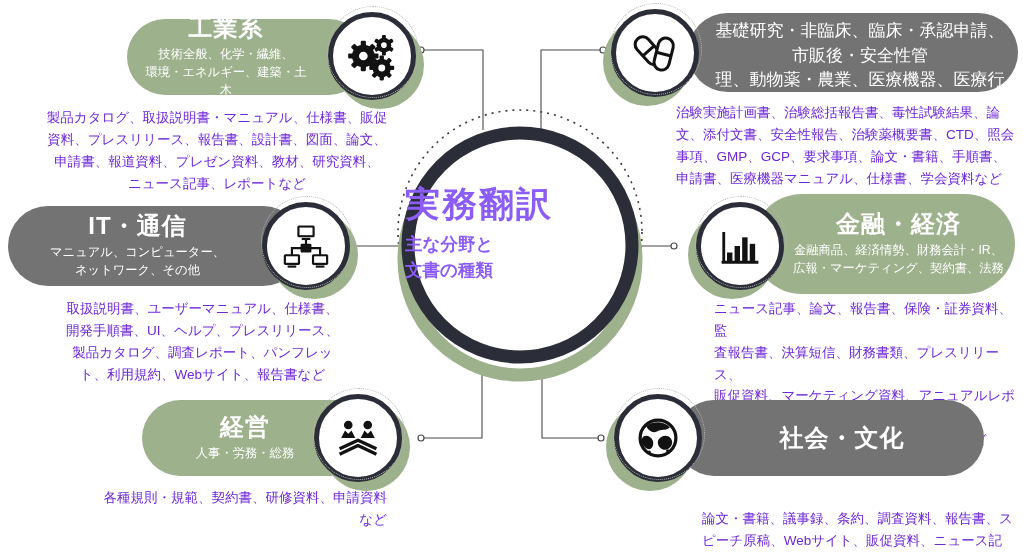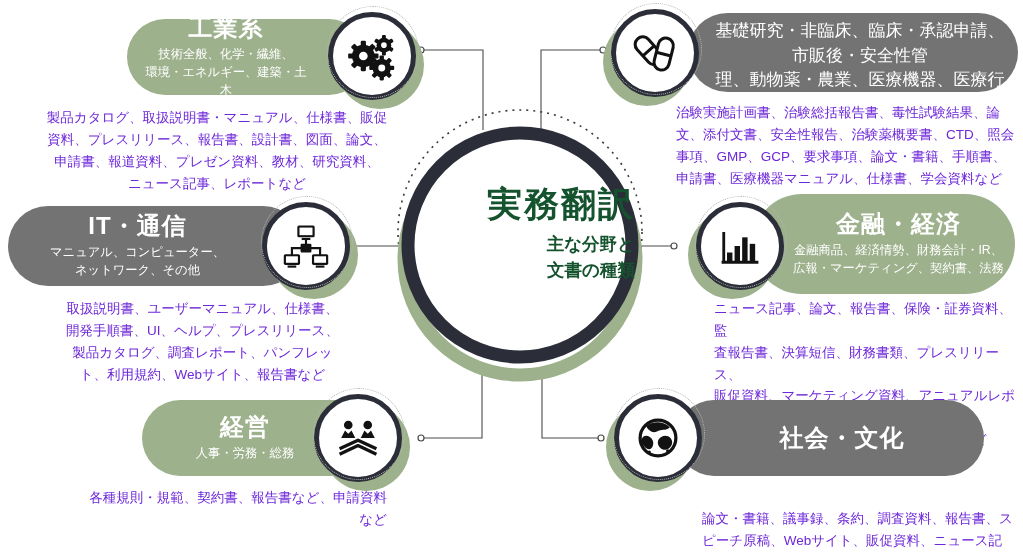--- a/index.html
+++ b/index.html
@@ -34,21 +34,21 @@
   }
   
   .body-text{
     position:absolute;font-size:13.5px;color:#6d28d9;line-height:1.62;
     white-space:pre-line;font-weight:500;
   }
   .body-text.center{text-align:center;}
   .body-text.left{text-align:left;}
   .body-text.right{text-align:right;}
   
-  .center-text{position:absolute;left:405px;top:183px;width:230px;text-align:right;color:#14532d;}
+  .center-text{position:absolute;left:405px;top:183px;width:230px;text-align:left;color:#8b5cf6;}
   .center-text .main{font-size:35px;font-weight:bold;letter-spacing:2px;line-height:1.2;}
   .center-text .sub{font-size:17.5px;font-weight:bold;line-height:1.5;margin-top:6px;white-space:pre-line;}
 </style>
 </head>
 <body>
 
 <div id="canvas">
 
   <svg class="overlay" width="1023" height="553" viewBox="0 0 1023 553">
 
@@ -245,21 +245,21 @@
             <path d="M-6.5,6 L-3,-1 L0,2 L3,-1 L6.5,6 Z"></path>
           </g>
         </g>
         <g stroke="#121212" stroke-width="3" fill="none" stroke-linejoin="round">
           <path d="M-17,10 L0,2 L17,10"></path>
           <path d="M-17,15 L0,7 L17,15"></path>
         </g>
       </svg>
     </div>
   </div>
-  <div class="body-text right" style="left:85px;top:487px;width:302px;">各種規則・規範、契約書、報告書など、申請資料
+  <div class="body-text right" style="left:85px;top:487px;width:302px;">各種規則・規範、契約書、研修資料、申請資料
 など</div>
 
   <div class="pill dark" style="left:676px;top:400px;width:308px;height:76px;padding:0 12px 0 36px;">
     <div class="title">社会・文化</div>
   </div>
   <div class="icon-badge offset-left" style="left:614px;top:394px;">
     <div class="green-shadow"></div>
     <div class="icon-circle">
       <svg width="52" height="52" viewBox="-24 -24 48 48">
         <circle r="16.5" fill="#ffffff" stroke="#121212" stroke-width="3"></circle>

